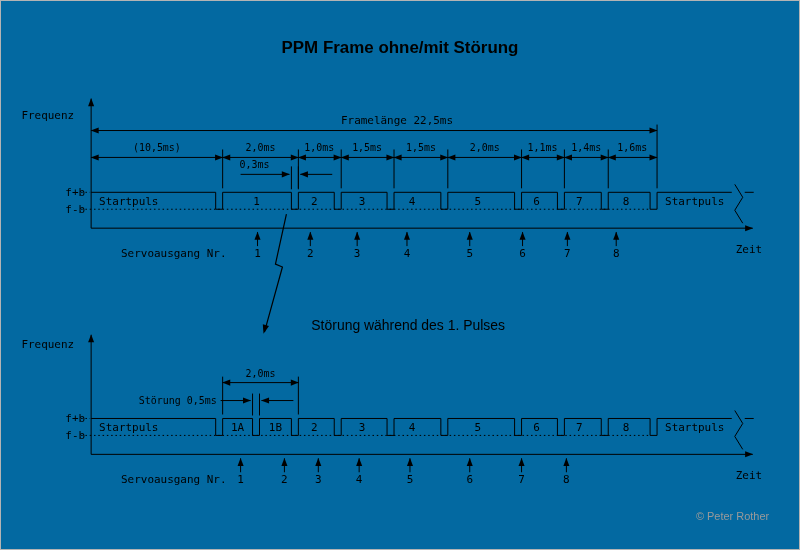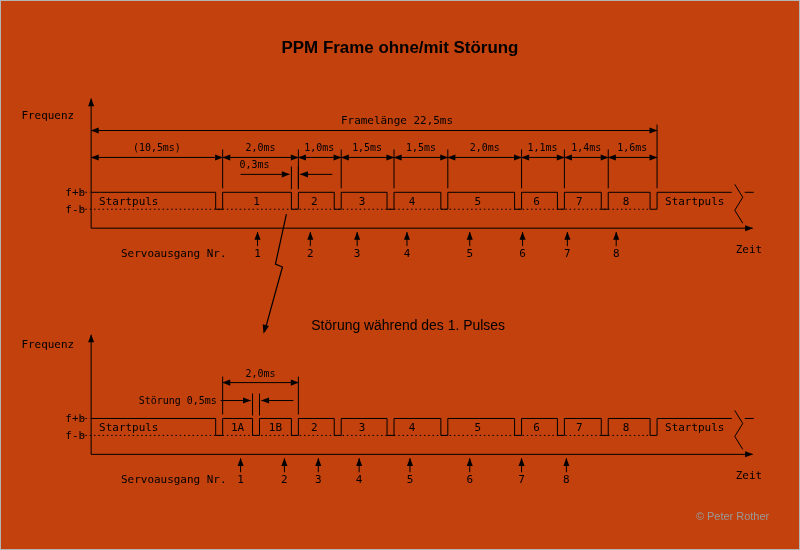--- a/index.html
+++ b/index.html
@@ -1,18 +1,18 @@
 <!DOCTYPE html>
 <html><head>
 <meta charset="utf-8">
 <style>
   html,body { margin:0; padding:0; background:#ffffff; }
   .page {
     width:800px; height:550px; box-sizing:border-box;
-    border:1px solid #b4b4b4; background:#c2410c; position:relative;
+    border:1px solid #b4b4b4; background:#0369a1; position:relative;
     font-family:"DejaVu Sans Mono","Liberation Mono",monospace;
   }
   svg { display:block; }
   svg text { font-family:"DejaVu Sans Mono","Liberation Mono",monospace; }
   .t   { font-size:11px; fill:#000000; }
   .d   { font-size:10px; fill:#000000; }
   .mid { text-anchor:middle; }
   .end { text-anchor:end; }
   .title  { font-family:"Liberation Sans",sans-serif; font-size:17px; font-weight:bold; fill:#000000; }
   .cap    { font-family:"Liberation Sans",sans-serif; font-size:14px; fill:#000000; }

